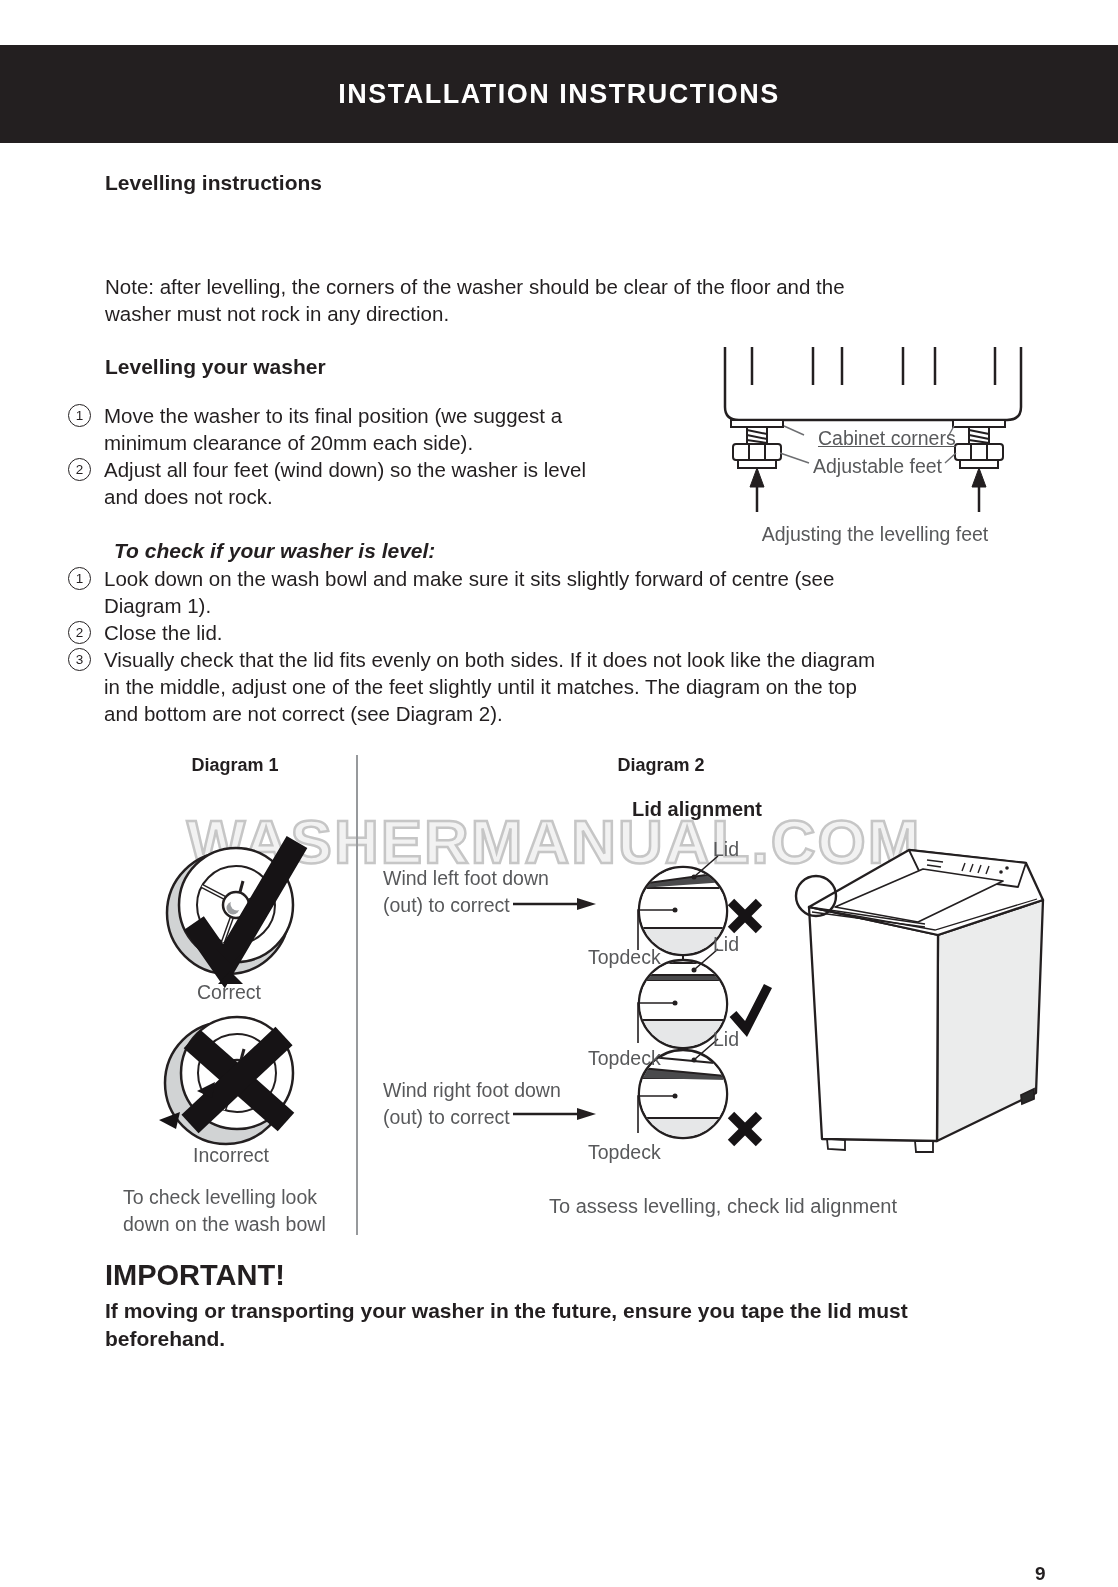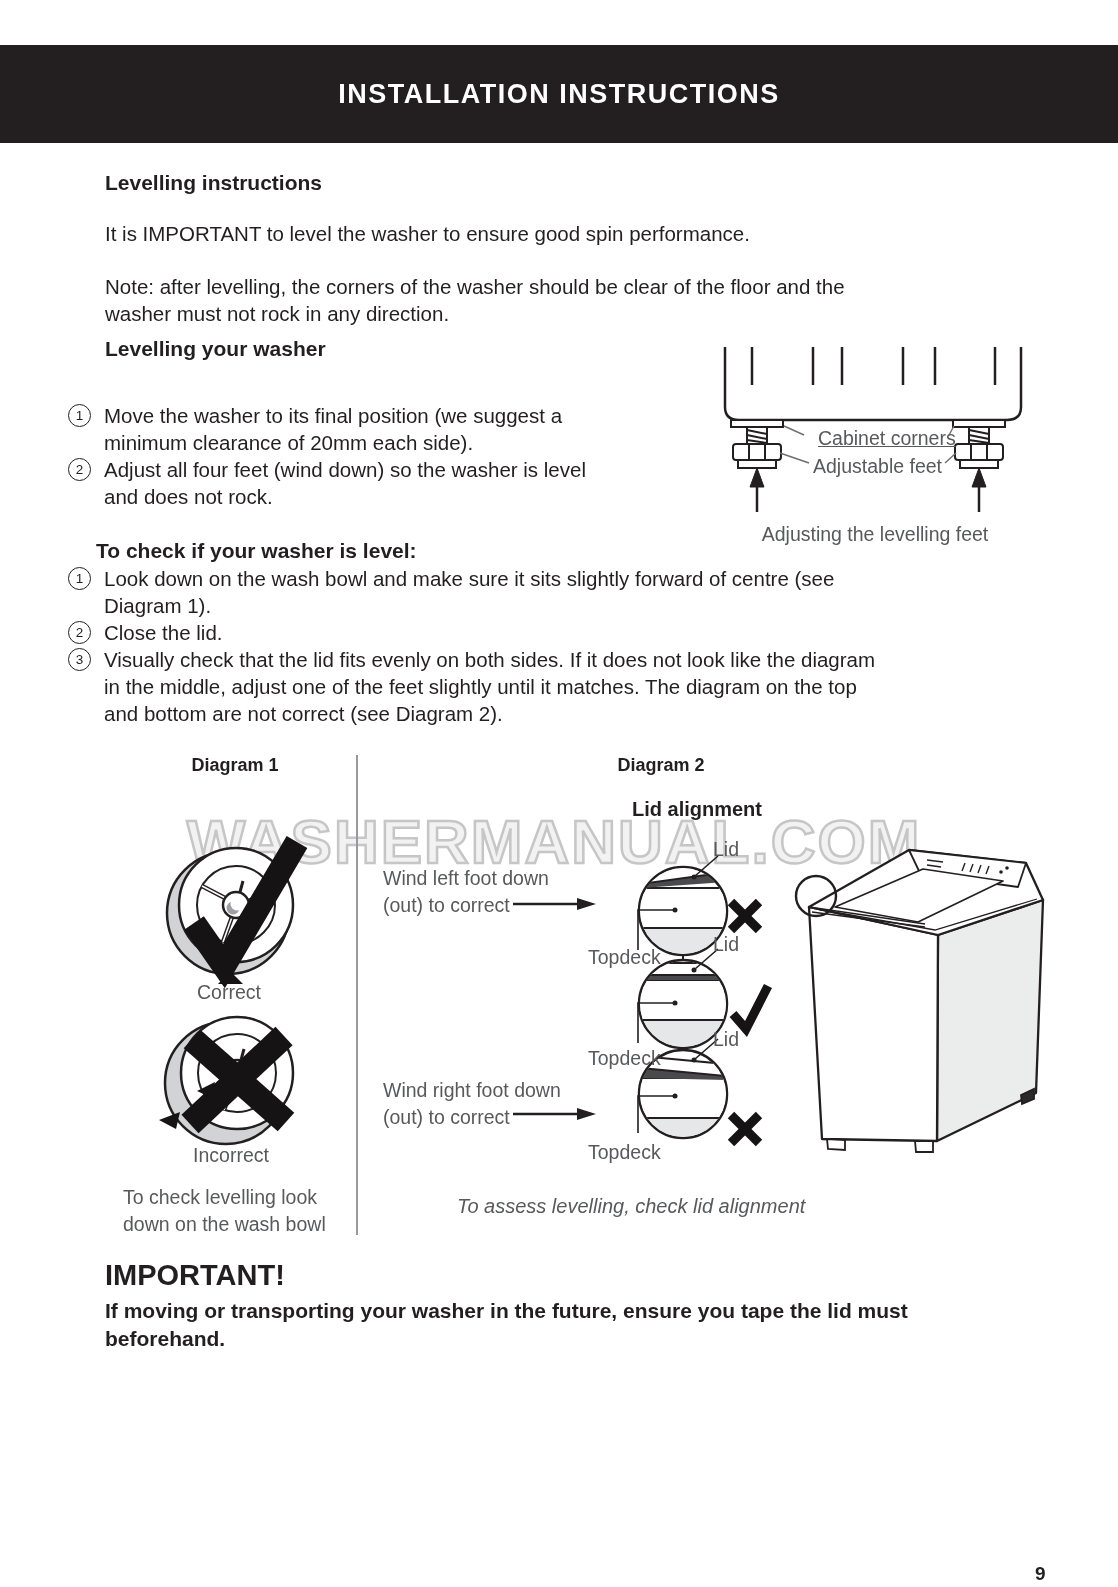--- a/index.html
+++ b/index.html
@@ -32,25 +32,24 @@
 
   <div class="abs header">
     <h1>INSTALLATION INSTRUCTIONS</h1>
   </div>
 
   <svg class="abs" style="left:180px;top:757px;" width="748" height="82">
     <text x="374" y="61" text-anchor="middle" font-family="Liberation Sans, sans-serif" font-size="62" font-weight="bold" letter-spacing="2" fill="#f2f2f2" stroke="#c6c6c6" stroke-width="2.5">WASHERMANUAL.COM</text>
   </svg>
 
   <div class="abs h2" style="left:105px;top:126px;">Levelling instructions</div>
-  <div class="abs body-text" style="left:105px;top:175px;width:940px;">It is IMPORTANT to level the washer to ensure good spin performance.</div>
   <div class="abs body-text pre" style="left:105px;top:228px;width:940px;">Note: after levelling, the corners of the washer should be clear of the floor and the
 washer must not rock in any direction.</div>
 
-  <div class="abs h2" style="left:105px;top:292px;">Levelling your washer</div>
+  <div class="abs h2" style="left:105px;top:310px;">Levelling your washer</div>
   <div class="abs steps" style="left:68px;top:357px;width:640px;">
     <div class="step">
       <span class="badge">1</span>
       <span class="body-text pre">Move the washer to its final position (we suggest a
 minimum clearance of 20mm each side).</span>
     </div>
     <div class="step">
       <span class="badge">2</span>
       <span class="body-text pre">Adjust all four feet (wind down) so the washer is level
 and does not rock.</span>
@@ -109,21 +108,21 @@
           <line x1="249" y1="98" x2="254" y2="89"></line>
         <line x1="109" y1="126" x2="80" y2="116"></line>
           <line x1="245" y1="126" x2="256" y2="116"></line>
       </g>
     </svg>
     <div class="abs cap" style="left:118px;top:88px;text-decoration:underline;">Cabinet corners</div>
     <div class="abs cap" style="left:113px;top:116px;">Adjustable feet</div>
     <div class="abs cap" style="left:40px;top:184px;width:270px;text-align:center;">Adjusting the levelling feet</div>
   </div>
 
-  <div class="abs h2" style="left:96px;top:494px;">To check if your washer is level:</div>
+  <div class="abs h2" style="left:114px;top:494px;font-style:italic;">To check if your washer is level:</div>
   <div class="abs steps" style="left:68px;top:520px;width:960px;">
     <div class="step">
       <span class="badge">1</span>
       <span class="body-text pre">Look down on the wash bowl and make sure it sits slightly forward of centre (see
 Diagram 1).</span>
     </div>
     <div class="step">
       <span class="badge">2</span>
       <span class="body-text pre">Close the lid.</span>
     </div>
@@ -303,21 +302,21 @@
     <path d="M 60 84 L 148 46 L 228 58 L 143 99 Z" fill="#ffffff" stroke="#231f20" stroke-width="1.7" stroke-linejoin="round"></path>
     <path d="M 34 84 L 150 101 M 37 89 L 150 104" fill="none" stroke="#231f20" stroke-width="1.4"></path>
     <circle cx="41" cy="73" r="20" fill="none" stroke="#231f20" stroke-width="2.4"></circle>
     <g stroke="#231f20" stroke-width="1.8">
       <polygon points="52,316 70,317 70,327 53,326" fill="#ffffff"></polygon>
       <polygon points="140,318 158,318 158,329 141,329" fill="#ffffff"></polygon>
       <polygon points="246,272 259,266 259,276 247,281" fill="#2a2a2a"></polygon>
     </g>
   </svg>
 
-  <div class="abs cap" style="left:457px;top:1148px;width:440px;text-align:left;font-size:20px;font-style:italic;">To assess levelling, check lid alignment</div>
+  <div class="abs cap" style="left:457px;top:1148px;width:440px;text-align:right;font-size:20px;">To assess levelling, check lid alignment</div>
 
   <div class="abs imp-h" style="left:105px;top:1214px;">IMPORTANT!</div>
   <div class="abs imp-t pre" style="left:105px;top:1252px;width:940px;">If moving or transporting your washer in the future, ensure you tape the lid must
 beforehand.</div>
 
   <div class="abs pageno" style="left:1035px;top:1518px;">9</div>
 
 </div>
 
 </body></html>

